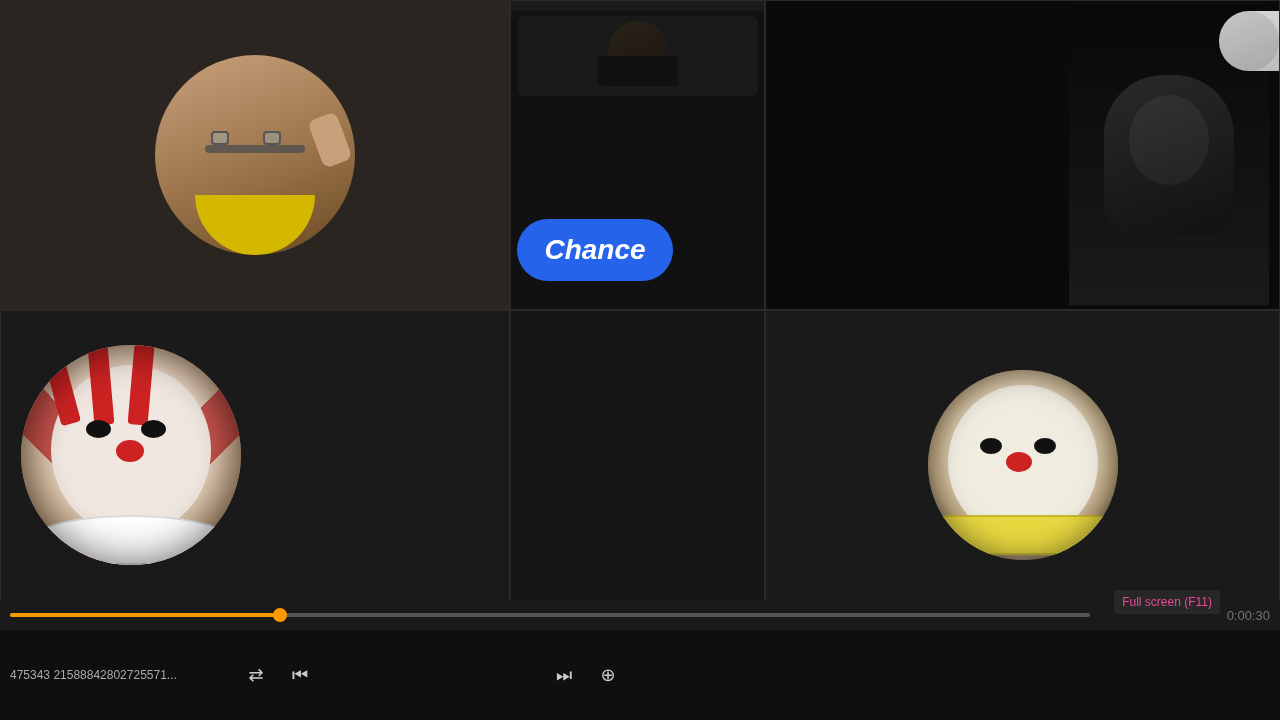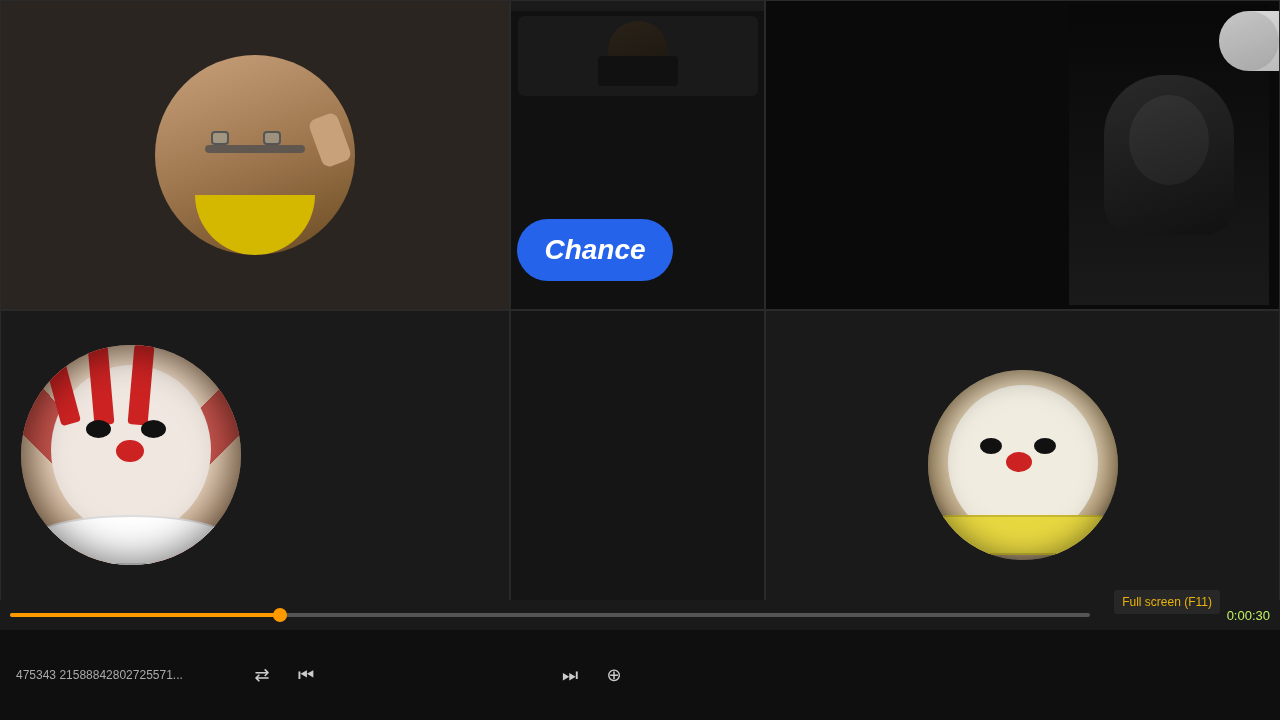--- a/index.html
+++ b/index.html
@@ -140,49 +140,49 @@
       border-radius: 50%;
       position: absolute;
       top: -5px;
       left: 25%;
       transform: translateX(-50%);
     }
 
     .time-display {
       position: absolute;
       right: 10px;
-      color: #bef264;
+      color: #737373;
       font-size: 13px;
     }
 
     
     .tooltip-fullscreen {
       position: absolute;
       top: 590px;
       right: 60px;
       background: rgba(40,40,40,0.95);
-      color: #eab308;
+      color: #ec4899;
       font-size: 12px;
       padding: 5px 8px;
       border-radius: 3px;
       white-space: nowrap;
       z-index: 20;
     }
 
     
     .controls-bar {
       position: absolute;
       top: 630px;
       left: 0;
       width: 1280px;
       height: 90px;
       background: #0f0f0f;
       display: flex;
       align-items: center;
-      padding: 0 16px;
+      padding: 0 10px;
       gap: 8px;
     }
 
     .video-id-text {
       color: #aaa;
       font-size: 12px;
       line-height: 1.4;
       min-width: 220px;
     }
 

